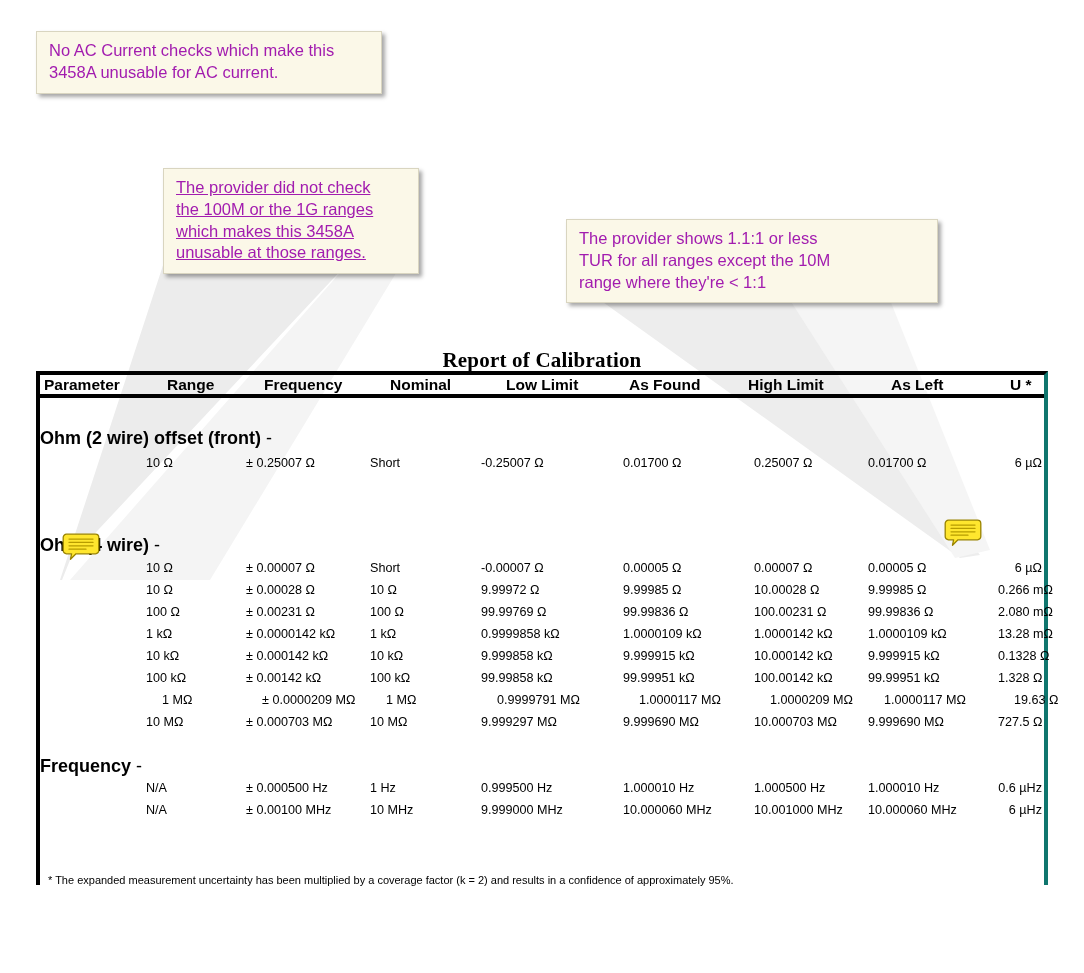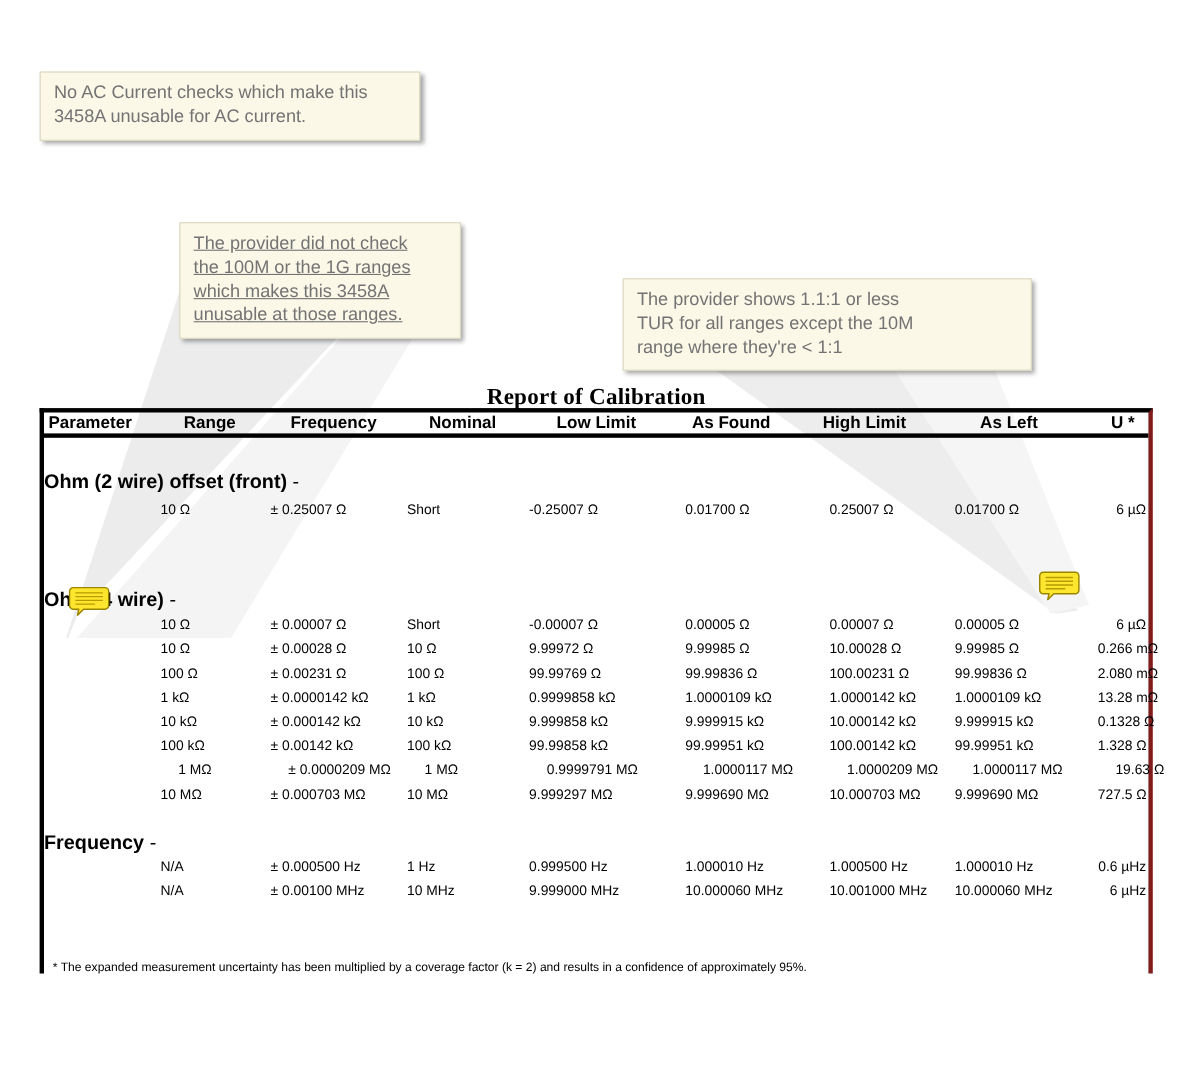--- a/index.html
+++ b/index.html
@@ -18,24 +18,23 @@
 
   
   .note {
     position: absolute;
     background: #fbf8e8;
     border: 1px solid #d9d5c0;
     box-shadow: 3px 3px 4px rgba(0,0,0,0.35);
     padding: 8px 11px 9px 12px;
     font-size: 16.5px;
     line-height: 1.32;
-    color: #737373;
+    color: #a21caf;
     box-sizing: border-box;
     z-index: 30;
-    margin-top: 34px;
   }
   .note-line { white-space: nowrap; display: block; }
 
   #note-ac      { left: 36px;  top: 31px;  width: 346px; }
   #note-ranges  { left: 163px; top: 168px; width: 256px; text-decoration: underline; }
   #note-tur     { left: 566px; top: 219px; width: 372px; }
 
   
   .cone {
     position: absolute;
@@ -58,21 +57,21 @@
   }
 
   
   #cal-table {
     position: absolute;
     left: 36px;
     top: 371px;
     width: 1012px;
     height: 514px;
     border-left: 4px solid #000;
-    border-right: 4px solid #7f1d1d;
+    border-right: 4px solid #0f766e;
     border-top: 4px solid #000;
     box-sizing: border-box;
     background: transparent;
     z-index: 20;
   }
   #header-row {
     position: relative;
     height: 23px;
     border-bottom: 4px solid #000;
     box-sizing: border-box;

